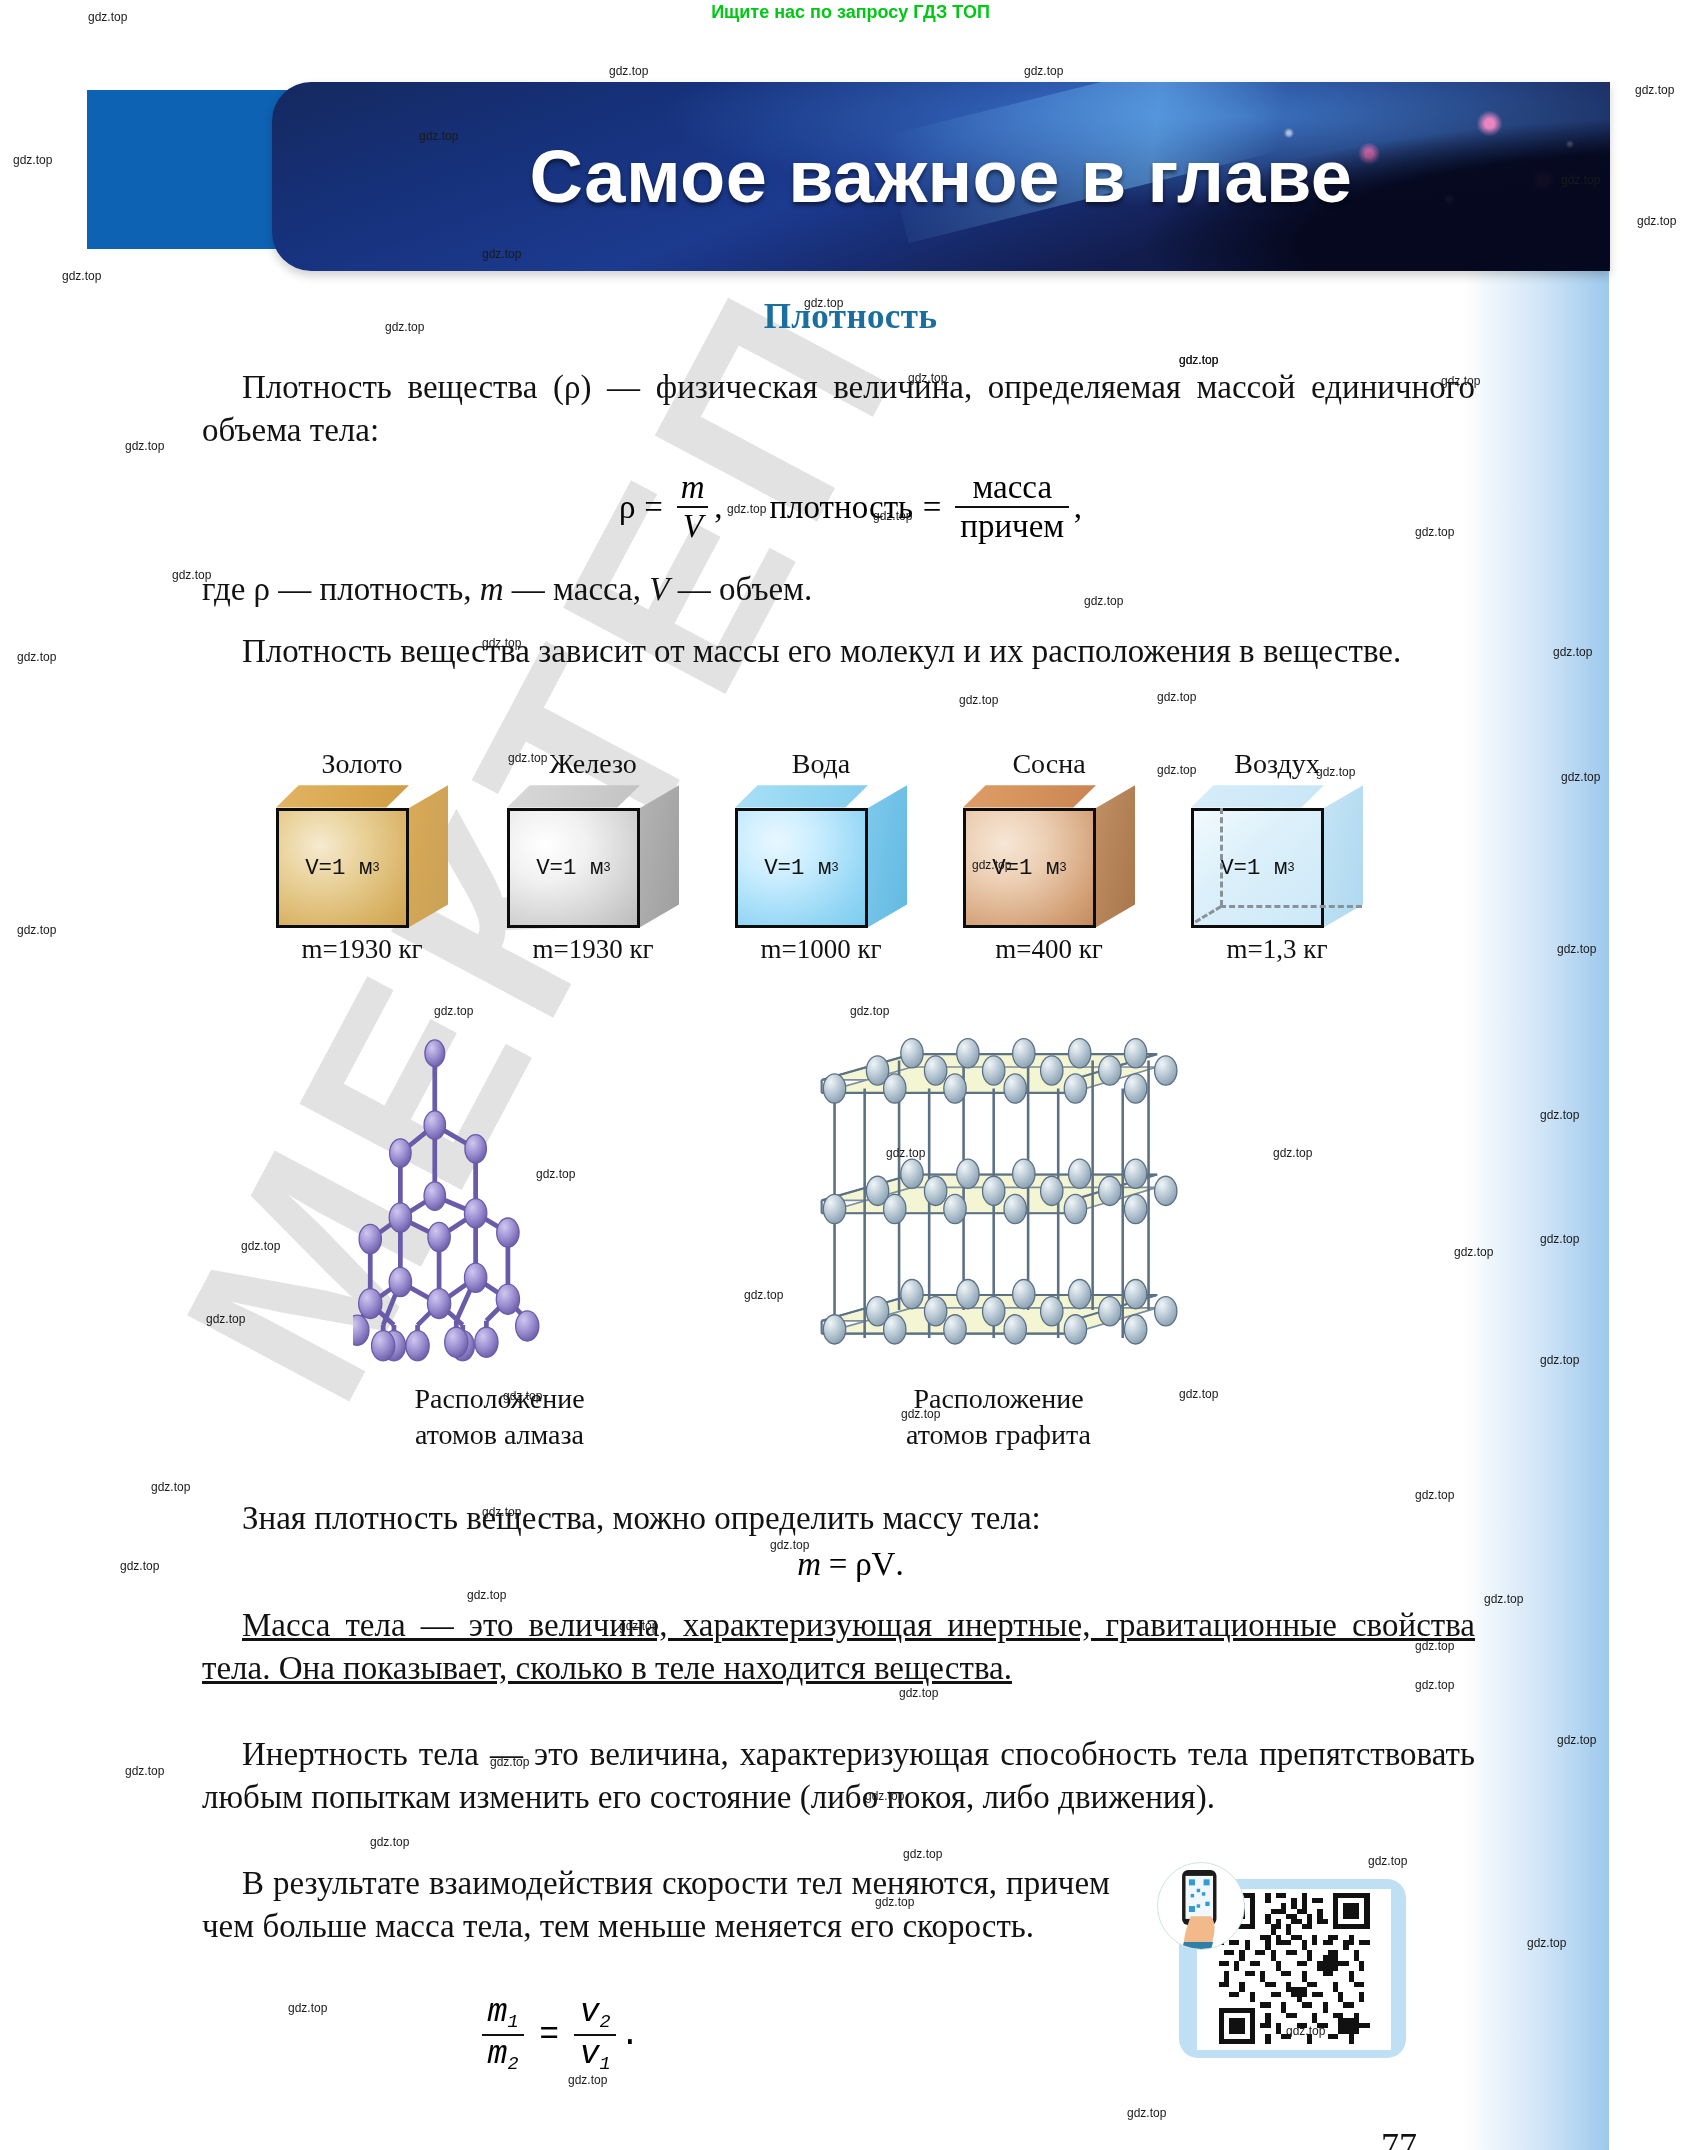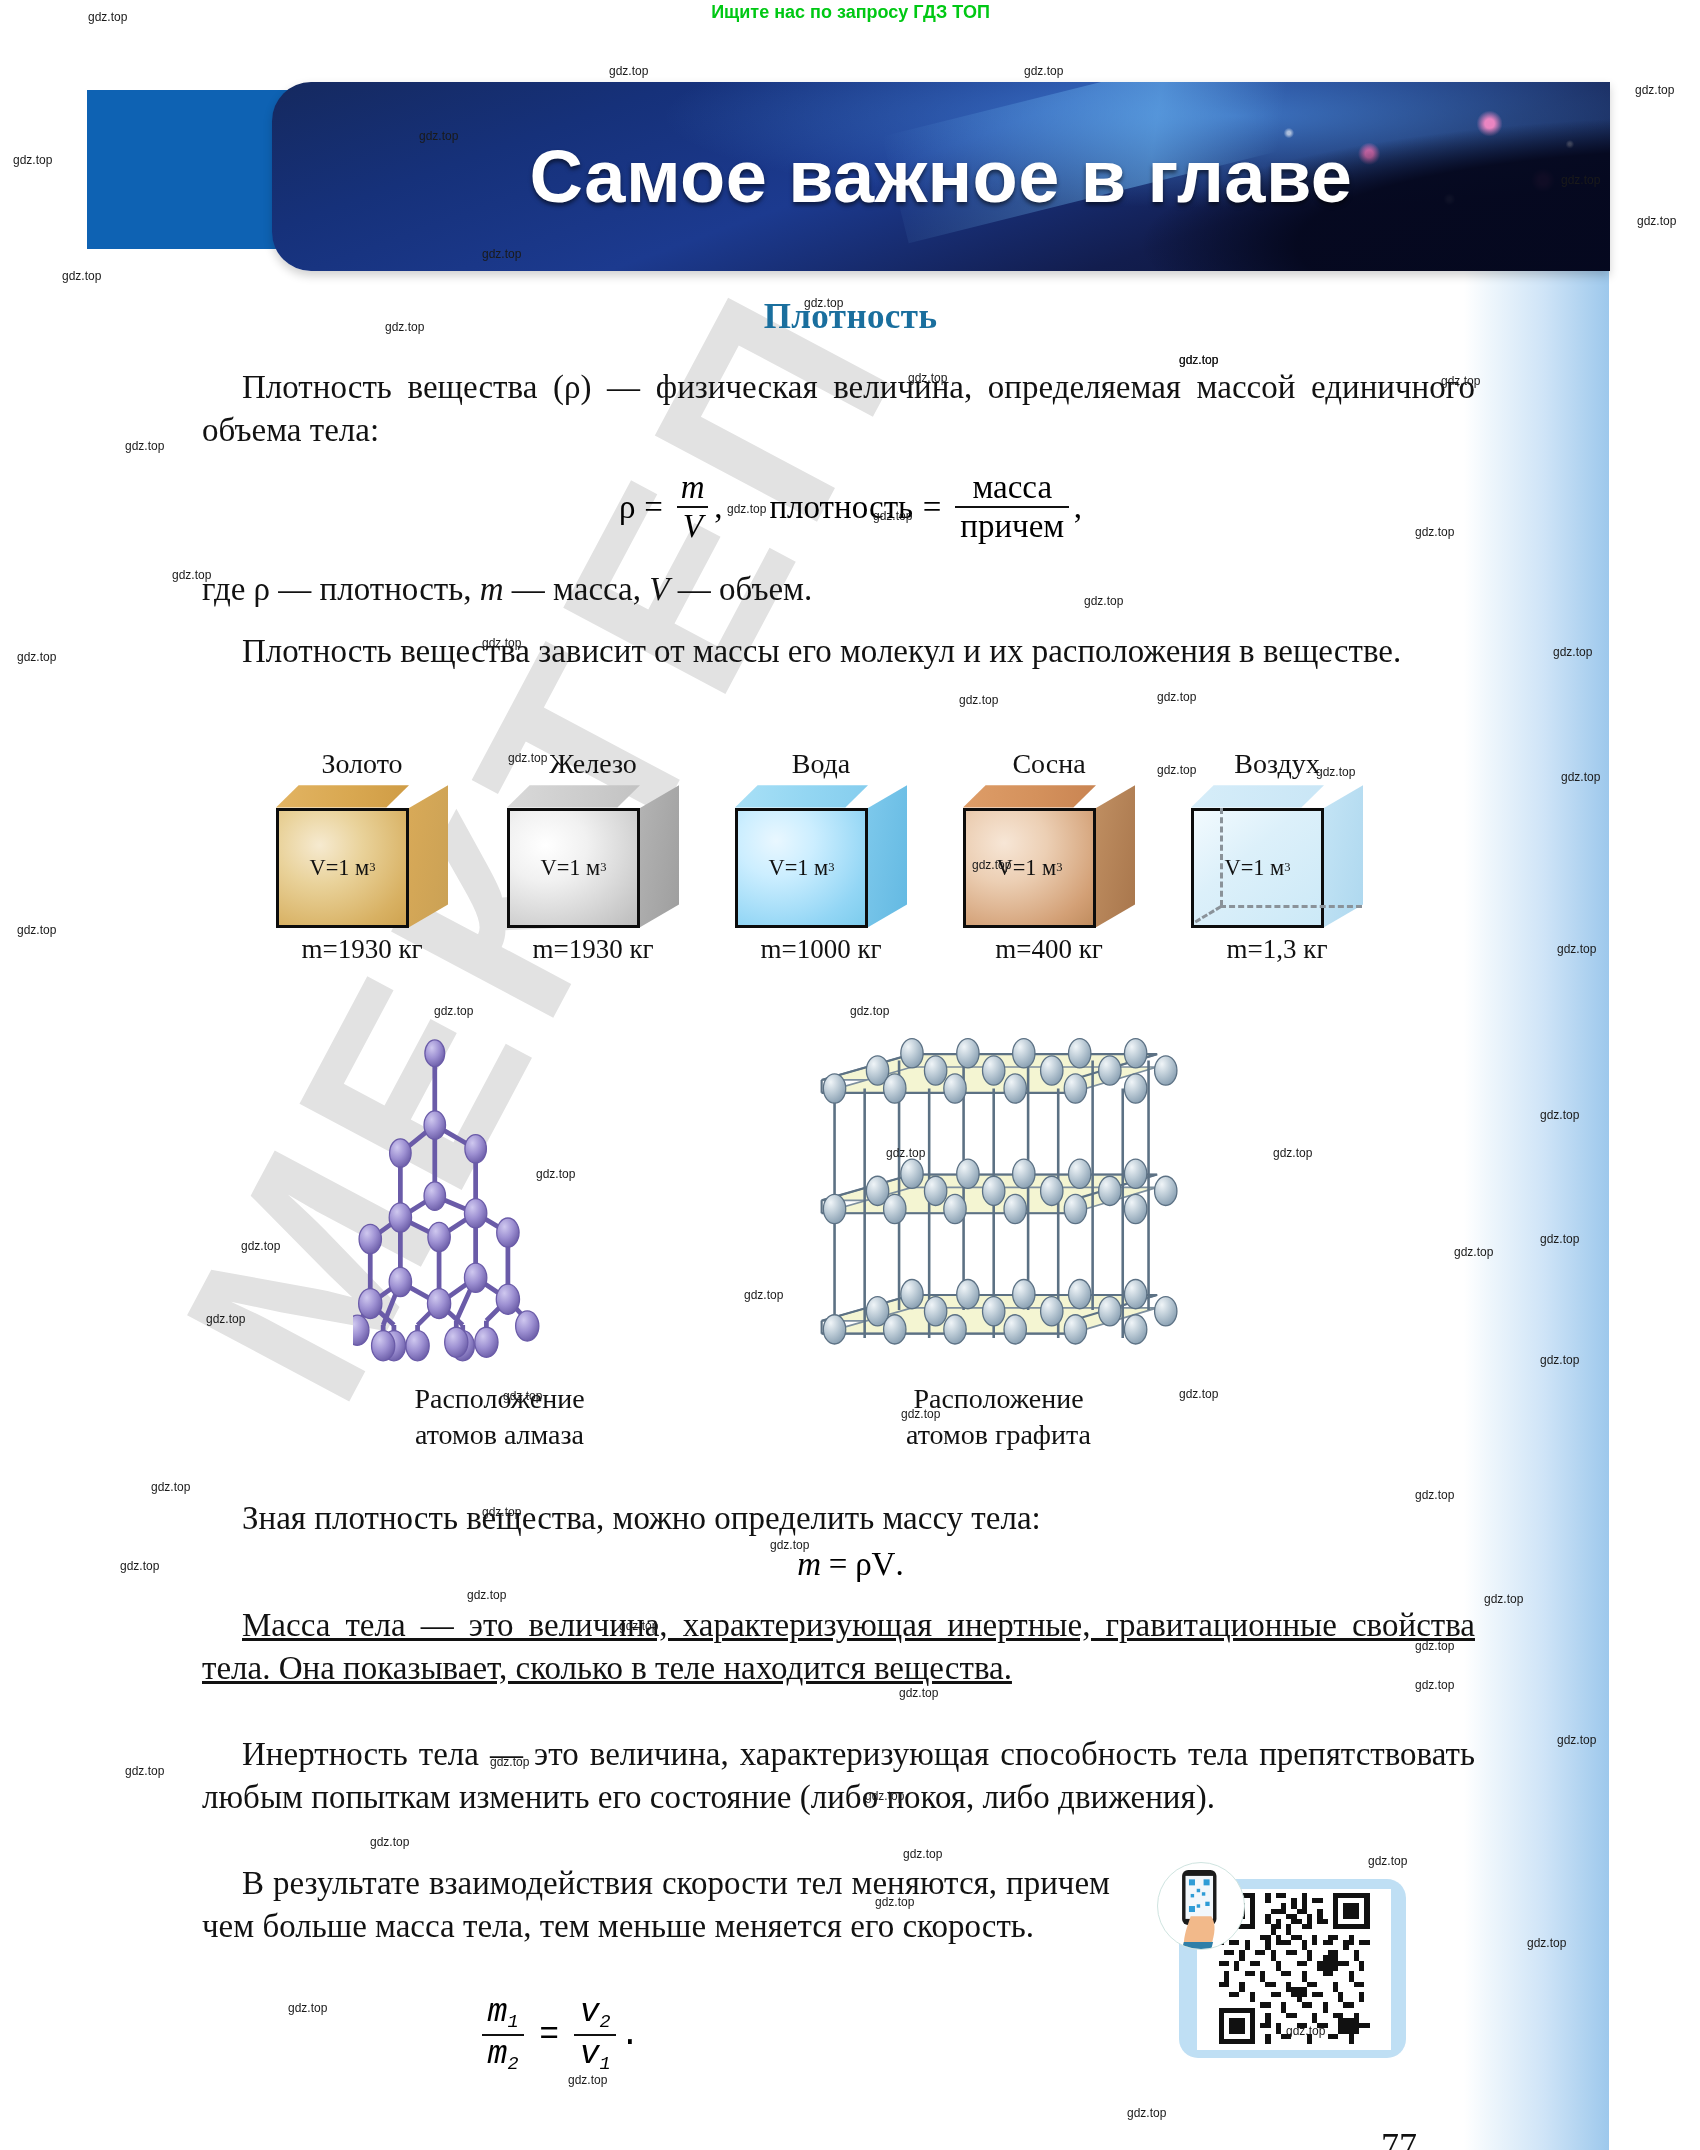--- a/index.html
+++ b/index.html
@@ -66,21 +66,21 @@
 
   
   #cubes{position:absolute;left:275px;top:748px;width:1101px;height:267px;}
   .cube{position:absolute;width:172px;}
   .cube .cname{text-align:center;font-size:28px;color:#121212;margin-bottom:5.2px;
                white-space:nowrap;}
   .cbody{position:relative;width:172px;height:142px;}
   .cface{position:absolute;left:0;top:22.4px;width:133px;height:120px;
          border:3px solid #0c0c0c;box-sizing:border-box;
          display:flex;align-items:center;justify-content:center;
-         font-size:22.4px;color:#111;}
+         font-size:22.4px;color:#111;font-family:Liberation Mono, monospace;}
   .ctop{position:absolute;left:0;top:0;width:133px;height:22.4px;}
   .cside{position:absolute;left:133px;top:0;width:39px;height:142px;}
   .cube .cmass{text-align:center;font-size:27px;color:#121212;margin-top:6.9px;
                white-space:nowrap;}
 
   
   .g-face{background:radial-gradient(ellipse at 32% 30%, #f6ead0 0%, #e9d29a 35%, #d8b163 78%, #cfa350 100%);}
   .g-top{background:linear-gradient(95deg,#e2b463 0%,#d9a851 55%,#cf9c45 100%);
          clip-path:polygon(0 100%,17% 0,100% 0,83% 100%);}
   .g-side{background:linear-gradient(100deg,#d9aa58 0%,#caa155 100%);

